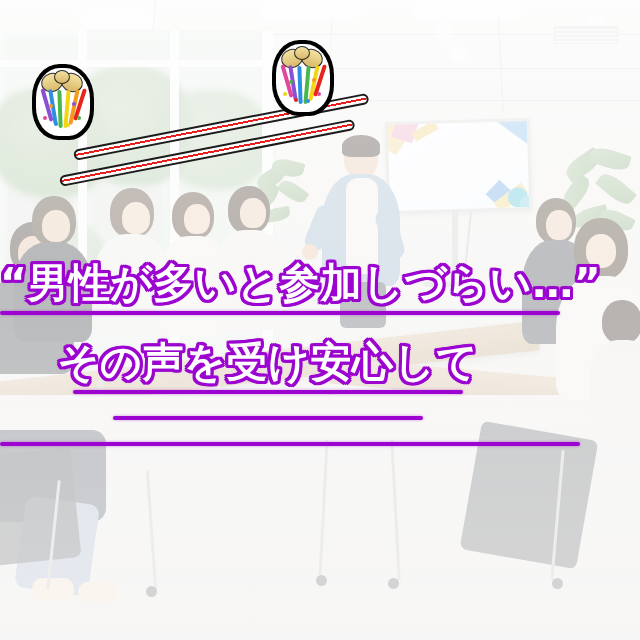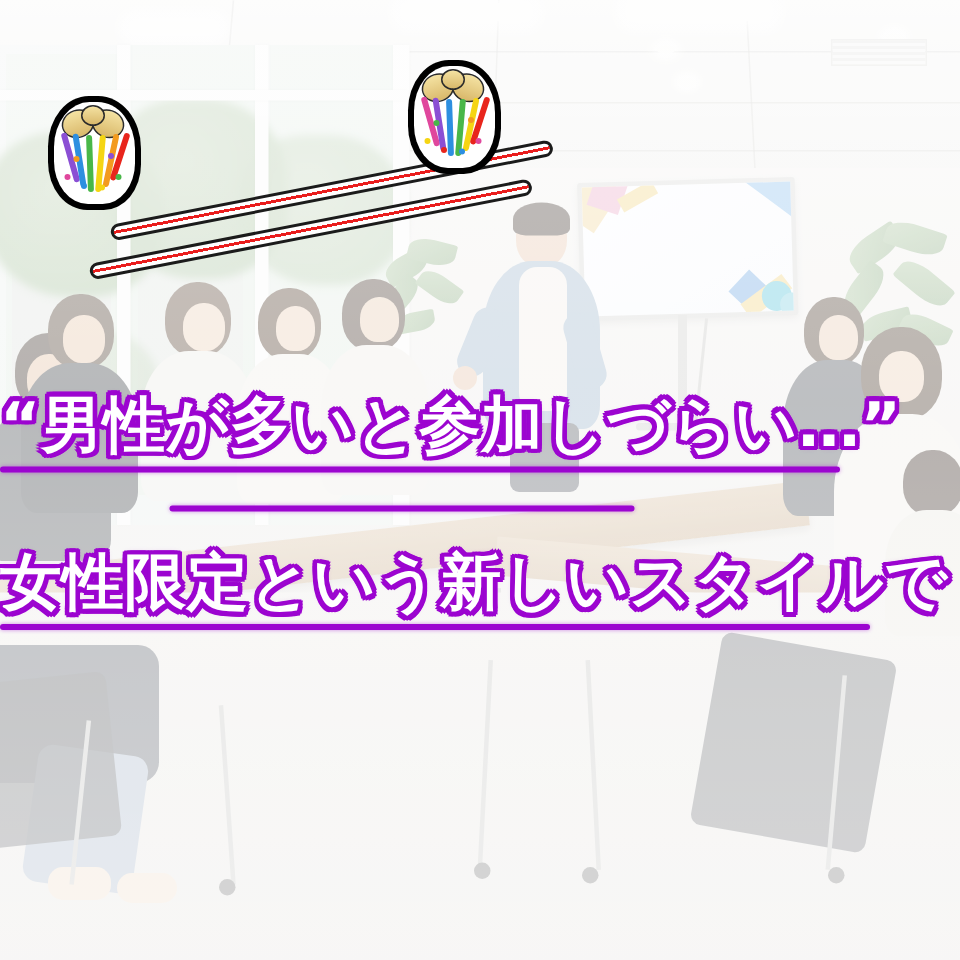--- a/index.html
+++ b/index.html
@@ -342,26 +342,29 @@
 
   </div>
 
   <div class="lines">
 
     <div class="line l1">
       <span class="ltext">“男性が多いと参加しづらい…”</span>
       <span class="uline" style="width: 560px;"></span>
     </div>
 
+    <div class="line l2">
+      <span class="ltext">その声を受け安心して</span>
+      <span class="uline" style="width: 390px;"></span>
+    </div>
 
     <div class="line l3">
       <span class="uline" style="width: 310px;"></span>
     </div>
 
     <div class="line l4">
-      <span class="ltext">女性限定という新しいスタイルで</span>
       <span class="uline" style="width: 580px;"></span>
     </div>
 
 
   </div>
 
 </div>
 
 </body></html>

